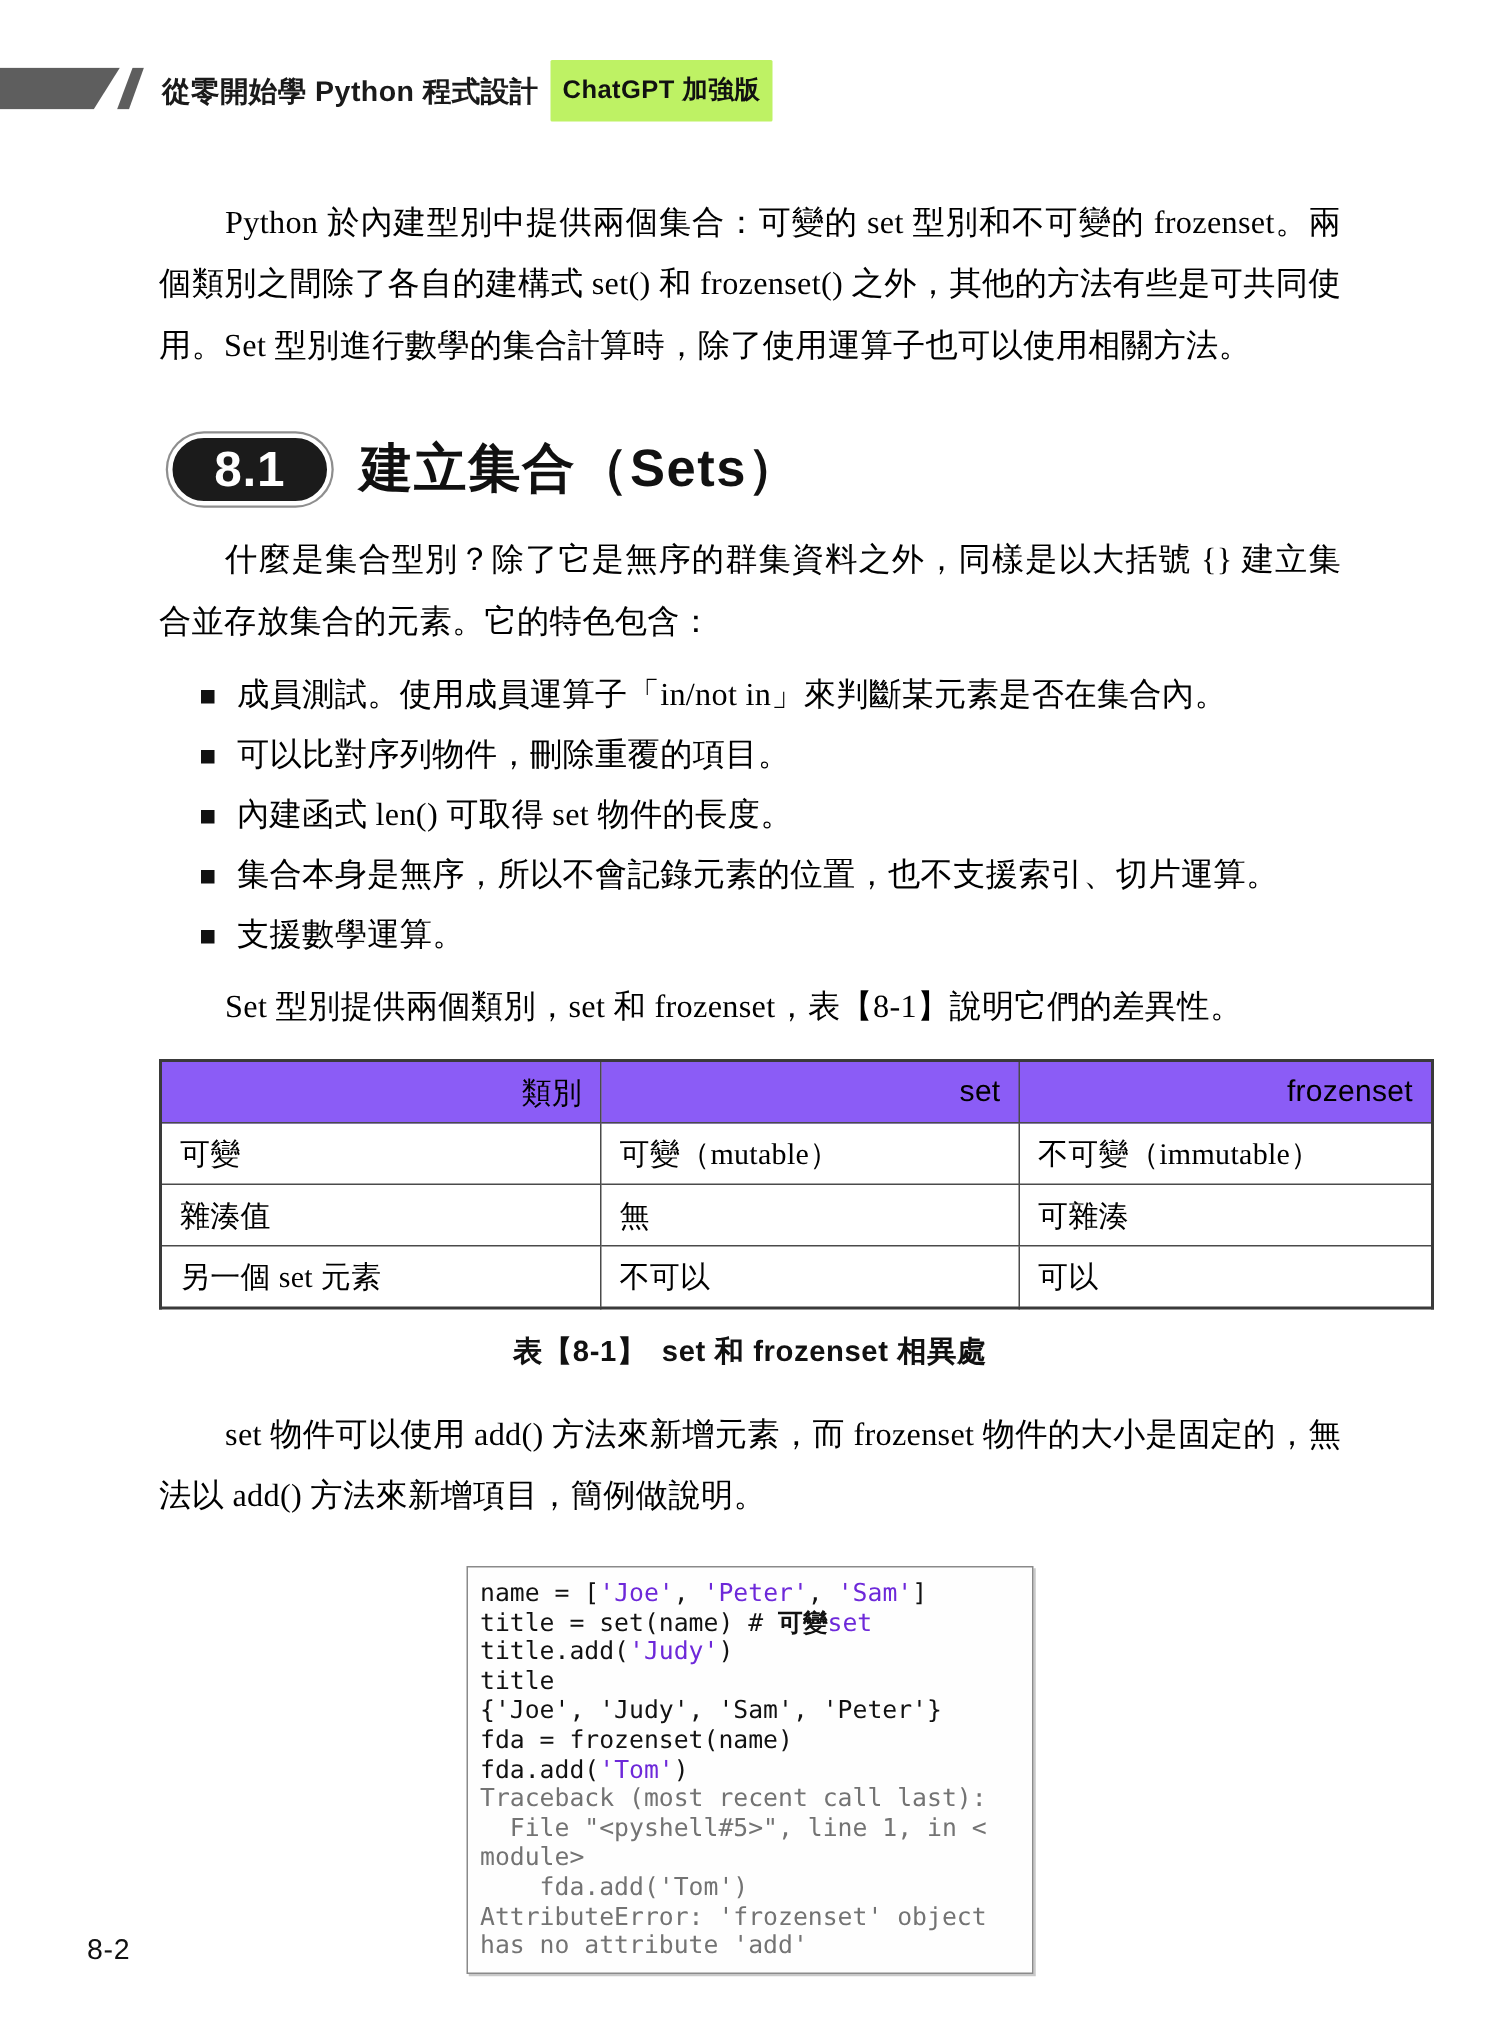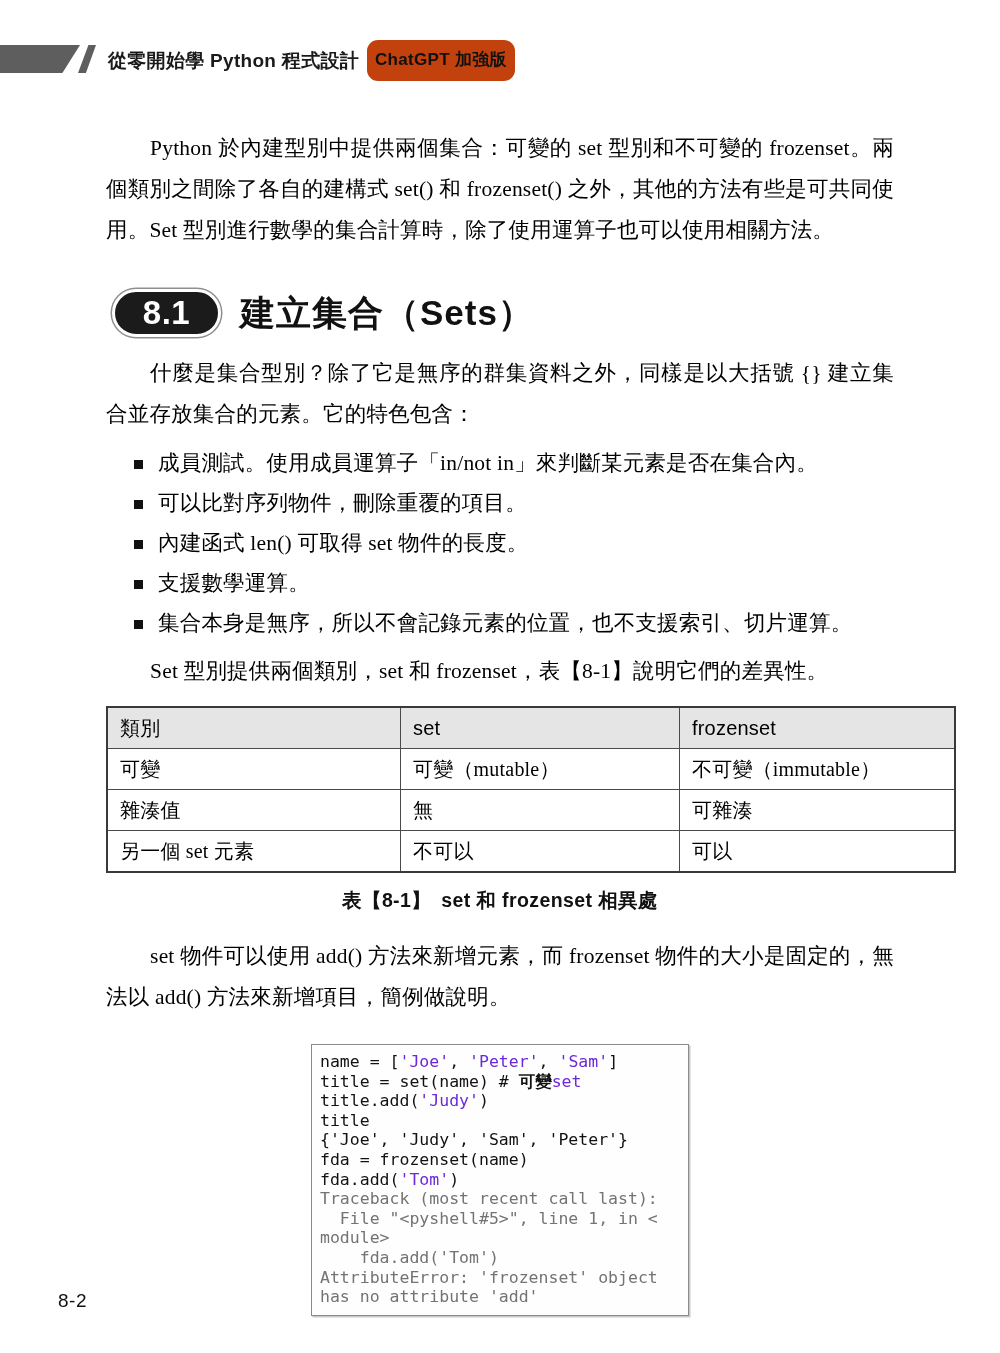--- a/index.html
+++ b/index.html
@@ -50,22 +50,22 @@
     font-family: "Liberation Sans", "DejaVu Sans", sans-serif;
     font-size: 19px;
     font-weight: bold;
     letter-spacing: .3px;
     white-space: nowrap;
     line-height: 38px;
     color: #1a1a1a;
   }
   .header-badge {
     display: inline-block;
-    background: #c2410c;
-    border-radius: 11px;
+    background: #bef264;
+    border-radius: 1px;
     padding: 1px 8px 2px 8px;
     font-size: 17px;
     font-weight: bold;
     margin-left: 8px;
     vertical-align: 2px;
     color: #111;
   }
 
   
   .content {
@@ -168,22 +168,22 @@
   }
   table.cmp td, table.cmp th {
     border: 1px solid #4a4a4a;
     height: 40px;
     font-size: 20px;
     font-weight: normal;
     letter-spacing: .2px;
     padding: 0 12px;
   }
   table.cmp thead th {
-    background: #e5e5e5;
-    text-align: left;
+    background: #8b5cf6;
+    text-align: right;
     font-family: "Liberation Sans", "DejaVu Sans", sans-serif;
     font-size: 20px;
     font-weight: normal;
   }
   table.cmp tbody td { text-align: left; }
   .col-a { width: 268px; }
   .col-b { width: 254px; }
   .col-c { width: 250px; margin-top: 17px; }
 
   .table-caption {
@@ -258,22 +258,22 @@
     </div>
     <div class="sec-title">建立集合（Sets）</div>
   </div>
 
   <p class="para">什麼是集合型別？除了它是無序的群集資料之外，同樣是以大括號 {} 建立集合並存放集合的元素。它的特色包含：</p>
 
   <ul class="bullets">
     <li>成員測試。使用成員運算子「in/not in」來判斷某元素是否在集合內。</li>
     <li>可以比對序列物件，刪除重覆的項目。</li>
     <li>內建函式 len() 可取得 set 物件的長度。</li>
+    <li>集合本身是無序，所以不會記錄元素的位置，也不支援索引、切片運算。</li>
     <li>支援數學運算。</li>
-    <li>集合本身是無序，所以不會記錄元素的位置，也不支援索引、切片運算。</li>
   </ul>
 
   <p class="para" style="margin-top:8px">Set 型別提供兩個類別，set 和 frozenset，表【8-1】說明它們的差異性。</p>
 
   <div class="table-wrap">
     <table class="cmp">
       <thead>
         <tr>
           <th class="col-a">類別</th>
           <th class="col-b">set</th>

